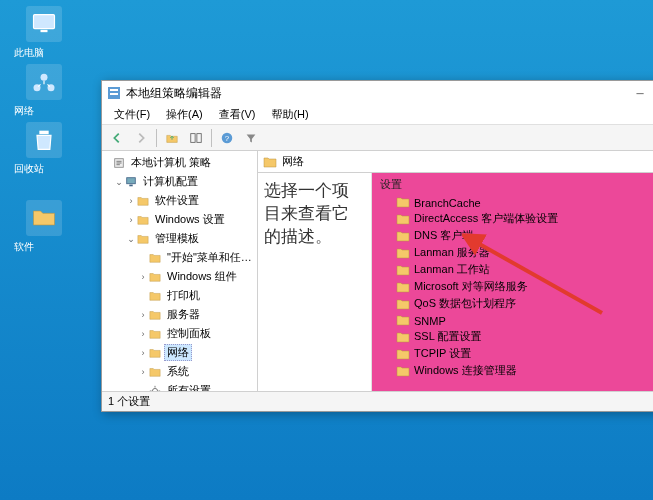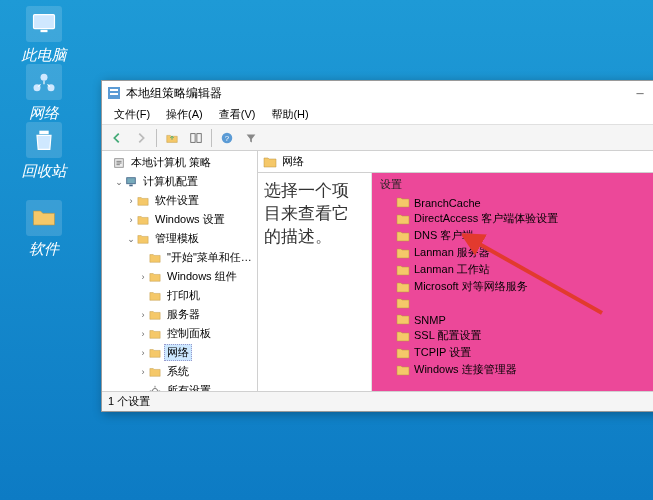--- a/index.html
+++ b/index.html
@@ -1,19 +1,19 @@
 <!DOCTYPE html>
 <html><head>
 <meta charset="utf-8">
 <style>
 * { margin: 0; padding: 0; box-sizing: border-box; font-family: "Microsoft YaHei", "Segoe UI", sans-serif; }
 body { width: 653px; height: 500px; background: linear-gradient(to bottom, #1e9ad6, #0d7bc4); position: relative; overflow: hidden; }
 
 
-.desktop-icon { position: absolute; width: 60px; text-align: center; color: #fff; font-size: 15px; cursor: pointer; font-style: italic; }
+.desktop-icon { position: absolute; width: 60px; color: #fff; font-size: 10px; cursor: pointer; }
 .desktop-icon .ico { width: 36px; height: 36px; margin: 0 auto 4px; background: rgba(255,255,255,0.15); border-radius: 3px; display:flex; align-items:center; justify-content:center; }
 .desktop-icon .ico svg { width: 28px; height: 28px; }
 
 
 .window { position: absolute; left: 82px; top: 80px; width: 629px; height: 332px; background: #fff; border: 1px solid #9a9a9a; box-shadow: 2px 2px 10px rgba(0,0,0,0.3); display:flex; flex-direction:column;margin-left:19px; }
 .titlebar { height: 24px; display:flex; align-items:center; padding: 0 4px; font-size: 12px; }
 .titlebar .tico { width:16px; height:16px; margin-right:4px; display:flex; align-items:center; justify-content:center; }
 .titlebar .spacer { flex:1; }
 .titlebar .wbtn { width:34px; height:22px; display:flex; align-items:center; justify-content:center; font-size:10px; color:#333; }
 
@@ -333,20 +333,21 @@
               <div class="item-row">
                 <span class="fico"><svg viewBox="0 0 14 14">
                     <path class="folder-svg" d="M1 3h4l1 1h7v8H1z"></path>
                   </svg></span>
                 <span>Microsoft 对等网络服务</span>
               </div>
               <div class="item-row">
                 <span class="fico"><svg viewBox="0 0 14 14">
                     <path class="folder-svg" d="M1 3h4l1 1h7v8H1z"></path>
                   </svg></span>
+                <span>QoS 数据包计划程序</span>
               </div>
               <div class="item-row">
                 <span class="fico"><svg viewBox="0 0 14 14">
                     <path class="folder-svg" d="M1 3h4l1 1h7v8H1z"></path>
                   </svg></span>
                 <span>SNMP</span>
               </div>
               <div class="item-row">
                 <span class="fico"><svg viewBox="0 0 14 14">
                     <path class="folder-svg" d="M1 3h4l1 1h7v8H1z"></path>

